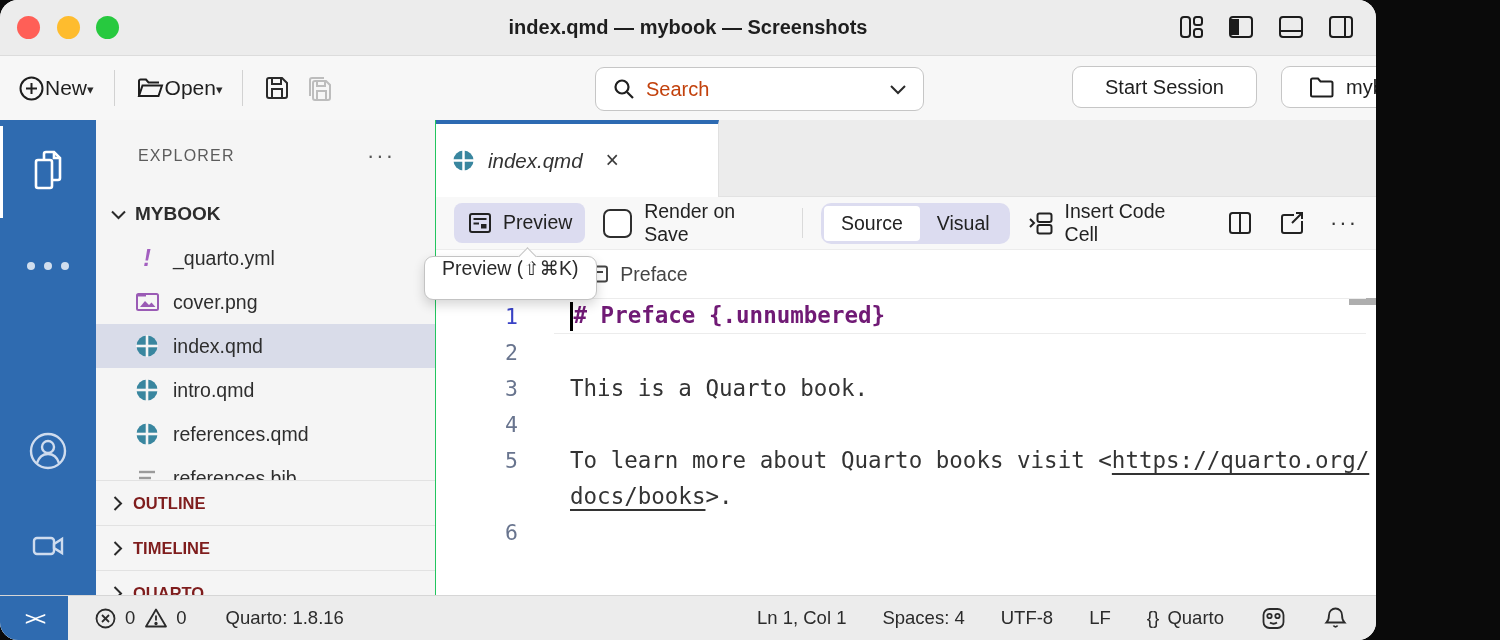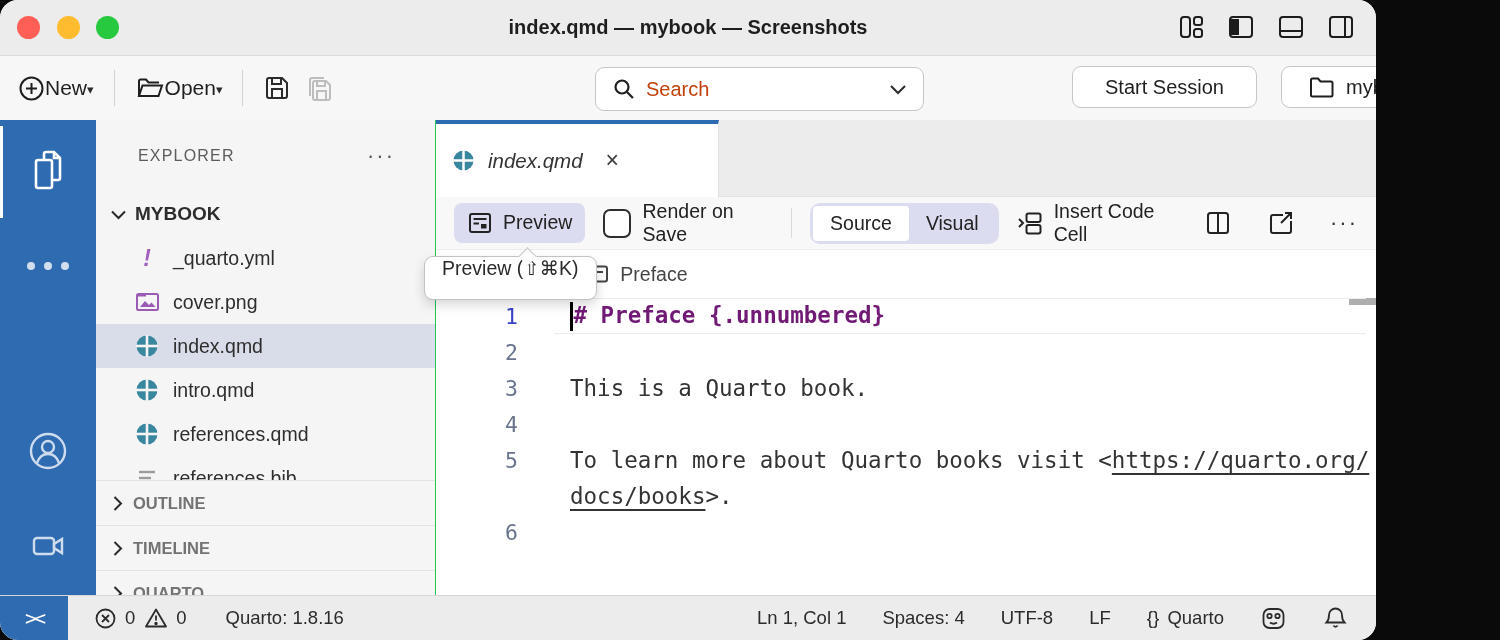--- a/index.html
+++ b/index.html
@@ -44,41 +44,41 @@
   .sb-header{height:72px;display:flex;align-items:center;padding-left:42px;font-size:16px;
     letter-spacing:1.2px;color:#5c5c5c;}
   .sb-header .more{margin-left:auto;margin-right:40px;font-size:22px;color:#555;letter-spacing:2px;}
   .sb-root{height:44px;display:flex;align-items:center;gap:8px;padding-left:14px;font-weight:700;font-size:19px;color:#2c2c2c;}
   .sb-row{height:44px;display:flex;align-items:center;gap:13px;padding-left:38px;font-size:19.5px;color:#2e2e2e;}
   .sb-row.selected{background:#d9dce9;}
   .sb-row .ficon{width:26px;display:flex;justify-content:center;}
   .yml-bang{font-weight:700;font-style:italic;font-size:23px;color:#a35fc0;line-height:1;}
   .sb-sections{position:absolute;left:0;right:0;top:360px;background:#f5f5f5;}
   .sb-section{height:44px;display:flex;align-items:center;gap:10px;padding-left:16px;
-    font-weight:700;font-size:16.5px;color:#737373;border-top:1px solid #e2e2e2;}
+    font-weight:700;font-size:16.5px;color:#7f1d1d;border-top:1px solid #e2e2e2;}
 
   
   .editor{position:absolute;left:436px;top:120px;right:0;bottom:44px;background:#fff;}
   .tabstrip{position:absolute;top:0;left:0;right:0;height:76px;background:#ececec;border-bottom:1px solid #e2e2e2;}
   .tab{position:absolute;left:0;top:0;width:250px;height:73px;background:#fff;border-top:4px solid #2d6ab2;
     border-right:1px solid #e0e0e0;display:flex;align-items:center;padding:0 16px;gap:13px;}
   .tab-label{font-style:italic;font-size:20.5px;color:#333;}
   .tab-close{margin-left:10px;font-size:23px;color:#3c3c3c;line-height:1;}
 
   .edtoolbar{position:absolute;top:77px;left:0;right:0;height:52px;background:#f8f8f8;border-bottom:1px solid #ececec;
     display:flex;align-items:center;padding:0 18px;gap:18px;}
   .preview-btn{display:flex;align-items:flex-start;gap:10px;background:#dcdcf0;border-radius:8px;
     padding:8px 13px;font-size:19.5px;color:#222;}
   .rof{display:flex;align-items:center;gap:12px;font-size:19.5px;color:#222;}
   .checkbox{width:25px;height:25px;background:#fff;border:2.5px solid #2e2e2e;border-radius:7px;}
   .vsep{width:1px;height:30px;background:#dadada;}
   .segmented{display:flex;background:#dcdcf0;border-radius:10px;padding:3px;}
   .seg{padding:6px 17px;font-size:19.5px;color:#222;border-radius:4px;}
   .seg.active{background:#fff;}
-  .ed-right{margin-left:auto;display:flex;align-items:center;gap:35px;}
+  .ed-right{margin-left:auto;display:flex;align-items:center;gap:24px;}
   .icc{display:flex;align-items:center;gap:10px;font-size:19.5px;color:#222;}
   .more-dots{font-size:22px;color:#333;letter-spacing:2px;}
 
   .breadcrumbs{position:absolute;top:130px;left:0;right:0;height:48px;background:#fff;
     display:flex;align-items:center;padding-left:30px;gap:11px;font-size:19.5px;color:#454545;}
   .bc-sep{font-size:19px;color:#666;}
 
   .codearea{position:absolute;top:178px;left:0;right:0;bottom:0;background:#fff;
     font-family:"DejaVu Sans Mono","Liberation Mono",monospace;font-size:22.5px;color:#333;}
   .cl{position:relative;display:flex;height:36px;align-items:center;}

